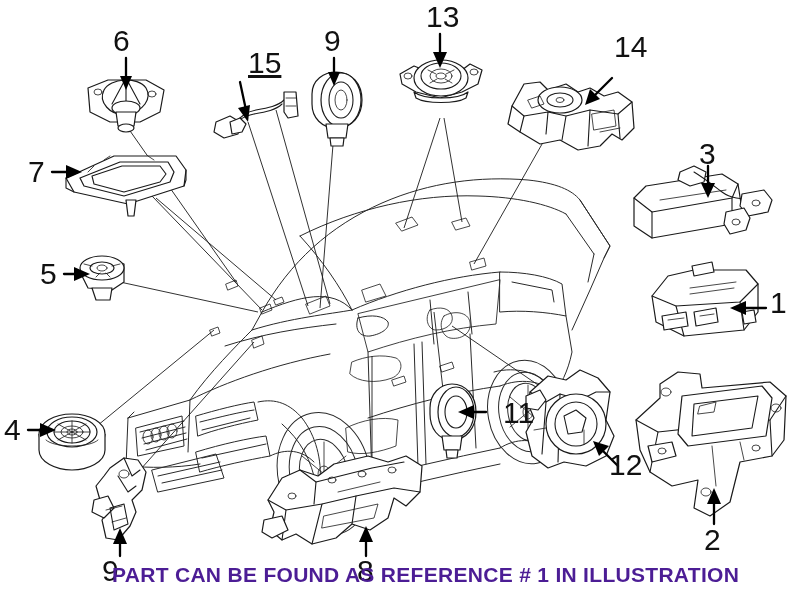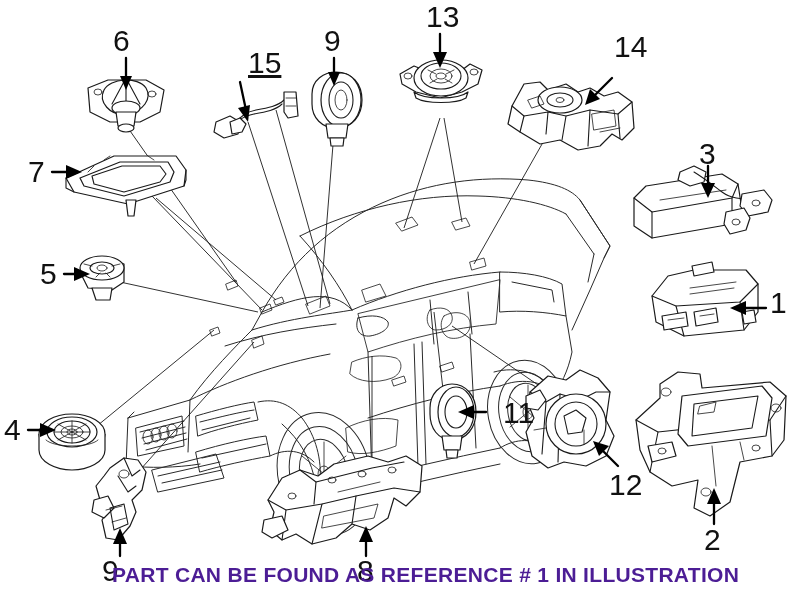--- a/index.html
+++ b/index.html
@@ -459,20 +459,20 @@
   <div class="callout-num" style="left:704px;top:525px;">2</div>
   <div class="callout-num" style="left:699px;top:139px;">3</div>
   <div class="callout-num" style="left:4px;top:415px;">4</div>
   <div class="callout-num" style="left:40px;top:259px;">5</div>
   <div class="callout-num" style="left:113px;top:26px;">6</div>
   <div class="callout-num" style="left:28px;top:157px;">7</div>
   <div class="callout-num" style="left:357px;top:556px;">8</div>
   <div class="callout-num" style="left:324px;top:26px;">9</div>
   <div class="callout-num" style="left:102px;top:556px;">9</div>
   <div class="callout-num" style="left:471px;top:398px;margin-left:32px;">11</div>
-  <div class="callout-num" style="left:609px;top:470px;">12</div>
+  <div class="callout-num" style="left:609px;top:450px;">12</div>
   <div class="callout-num" style="left:426px;top:2px;">13</div>
   <div class="callout-num" style="left:614px;top:32px;">14</div>
   <div class="callout-num" style="left:248px;top:48px;text-decoration:underline;">15</div>
 
   <div id="footer-note">PART CAN BE FOUND AS REFERENCE # 1 IN ILLUSTRATION</div>
 
 </div>
 
 </body></html>

